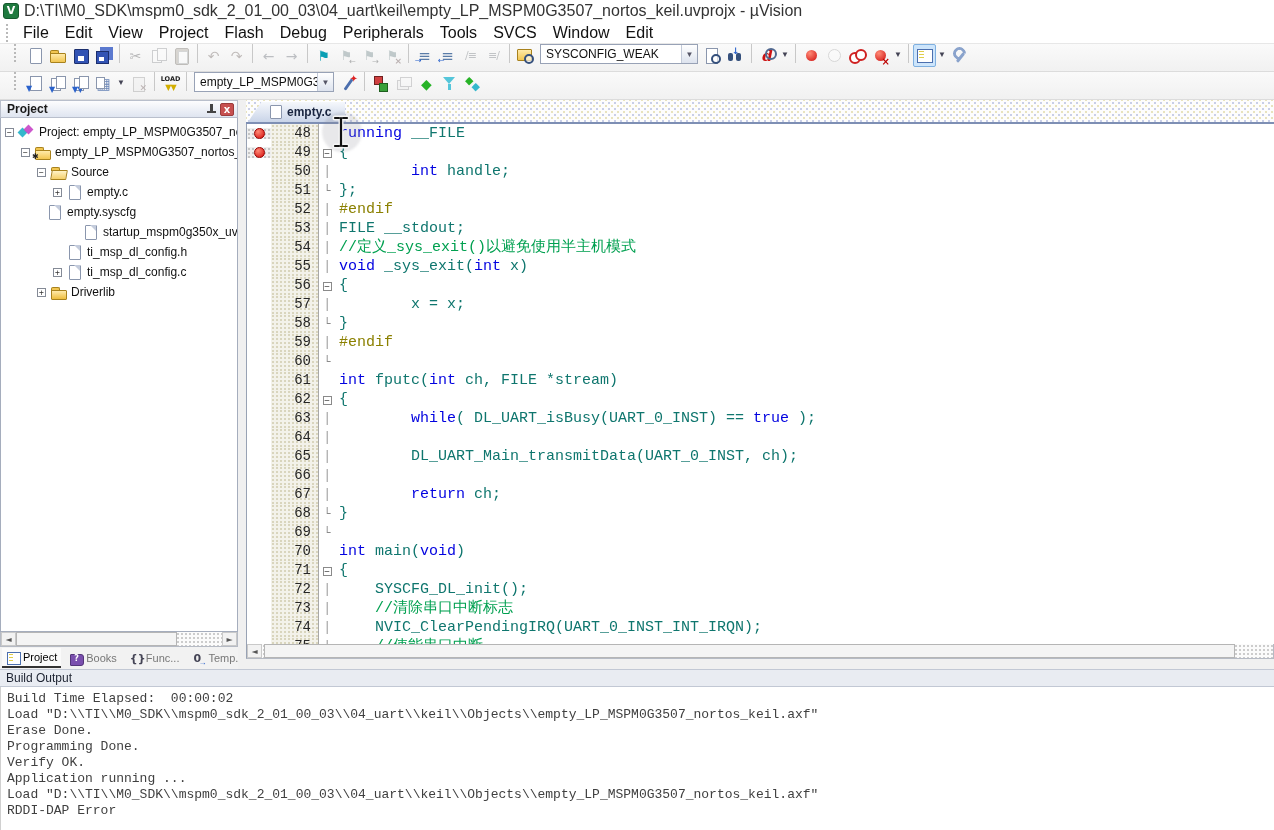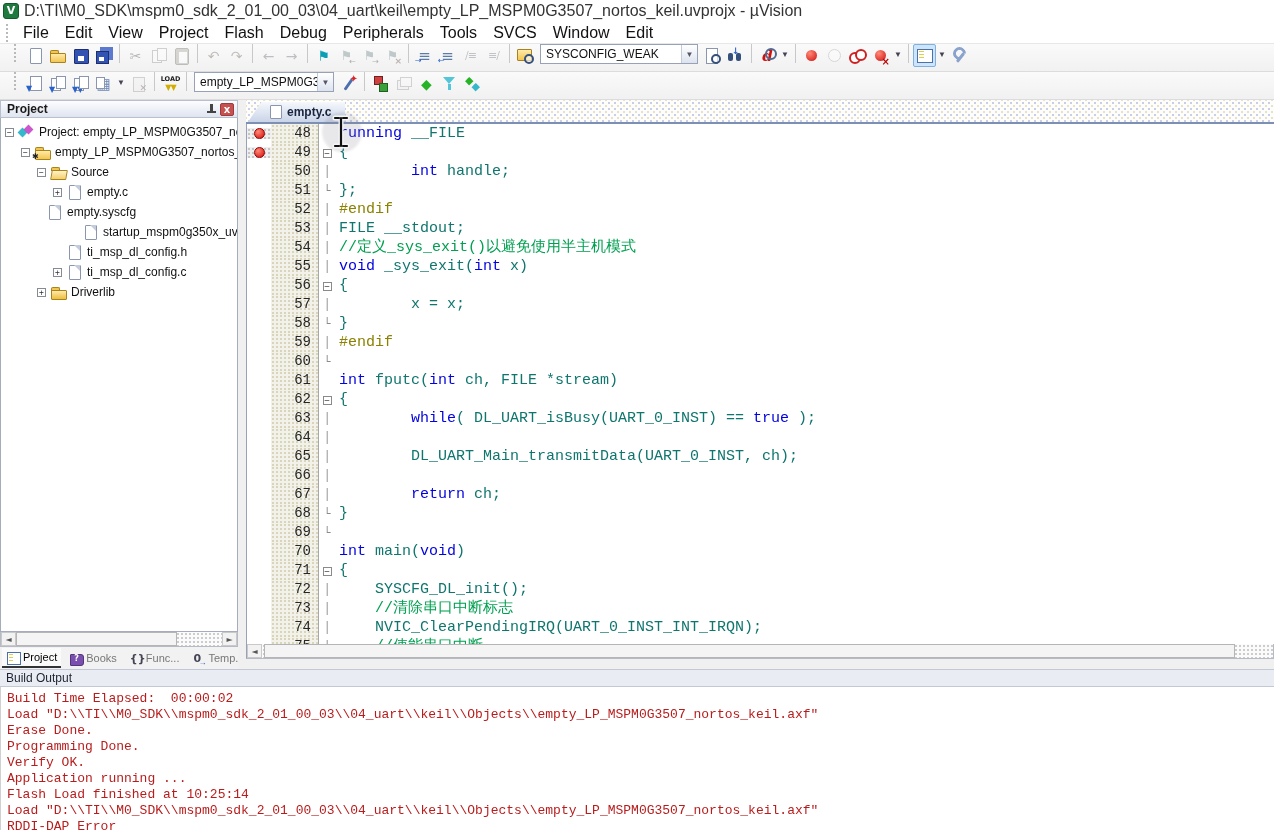--- a/index.html
+++ b/index.html
@@ -152,21 +152,21 @@
   .kw{color:#0202e0}.cm{color:#00a050}.pp{color:#8b8000}.pl{color:#0f766e}
   .efill{height:10px;background:#f0f0f0}
 
   
   .cursorhalo{position:absolute;left:322px;top:112px;width:40px;height:40px;border-radius:50%;background:rgba(130,130,140,.18);filter:blur(1px);z-index:40;pointer-events:none}
   .ibeam{position:absolute;left:331px;top:115px;z-index:41;pointer-events:none}
 
   
   .buildcap{height:18px;background:#e9ecf2;border-top:1px solid #c2c8d4;border-bottom:1px solid #c2c8d4;display:flex;align-items:center;padding-left:6px;font-size:12px;color:#1c2230}
   .outarea{flex:1;background:#fff;overflow:hidden;padding:4px 0 0 6px;border-left:1px solid #d0d0d0}
-  .outline{font:13px/16px "Liberation Mono","DejaVu Sans Mono",monospace;color:#b91c1c;white-space:pre}
+  .outline{font:13px/16px "Liberation Mono","DejaVu Sans Mono",monospace;color:#404040;white-space:pre}
 </style>
 </head>
 <body>
 
 <div class="titlebar">
   <div class="appicon">V</div>
   <div class="titletext">D:\TI\M0_SDK\mspm0_sdk_2_01_00_03\04_uart\keil\empty_LP_MSPM0G3507_nortos_keil.uvprojx - µVision</div>
 </div>
 
 <div class="menubar" id="menubar">
@@ -478,21 +478,20 @@
 <div class="buildcap">
   <span>Build Output</span>
 </div>
 <div class="outarea" id="outarea">
     <div class="outline">Build Time Elapsed:  00:00:02</div>
     <div class="outline">Load "D:\\TI\\M0_SDK\\mspm0_sdk_2_01_00_03\\04_uart\\keil\\Objects\\empty_LP_MSPM0G3507_nortos_keil.axf"</div>
     <div class="outline">Erase Done.</div>
     <div class="outline">Programming Done.</div>
     <div class="outline">Verify OK.</div>
     <div class="outline">Application running ...</div>
-    <div class="outline">Flash Load finished at 10:25:14</div>
     <div class="outline">Load "D:\\TI\\M0_SDK\\mspm0_sdk_2_01_00_03\\04_uart\\keil\\Objects\\empty_LP_MSPM0G3507_nortos_keil.axf"</div>
     <div class="outline">RDDI-DAP Error</div>
   </div>
 
 <div class="cursorhalo"></div>
 <svg class="ibeam" width="20" height="34" viewBox="0 0 20 34">
   <g stroke="#f5f5f5" stroke-width="5" fill="none" stroke-linecap="round">
     <path d="M4 3 H16 M4 31 H16 M10 3 V31"></path>
   </g>
   <g stroke="#111" stroke-width="2.2" fill="none" stroke-linecap="round">

